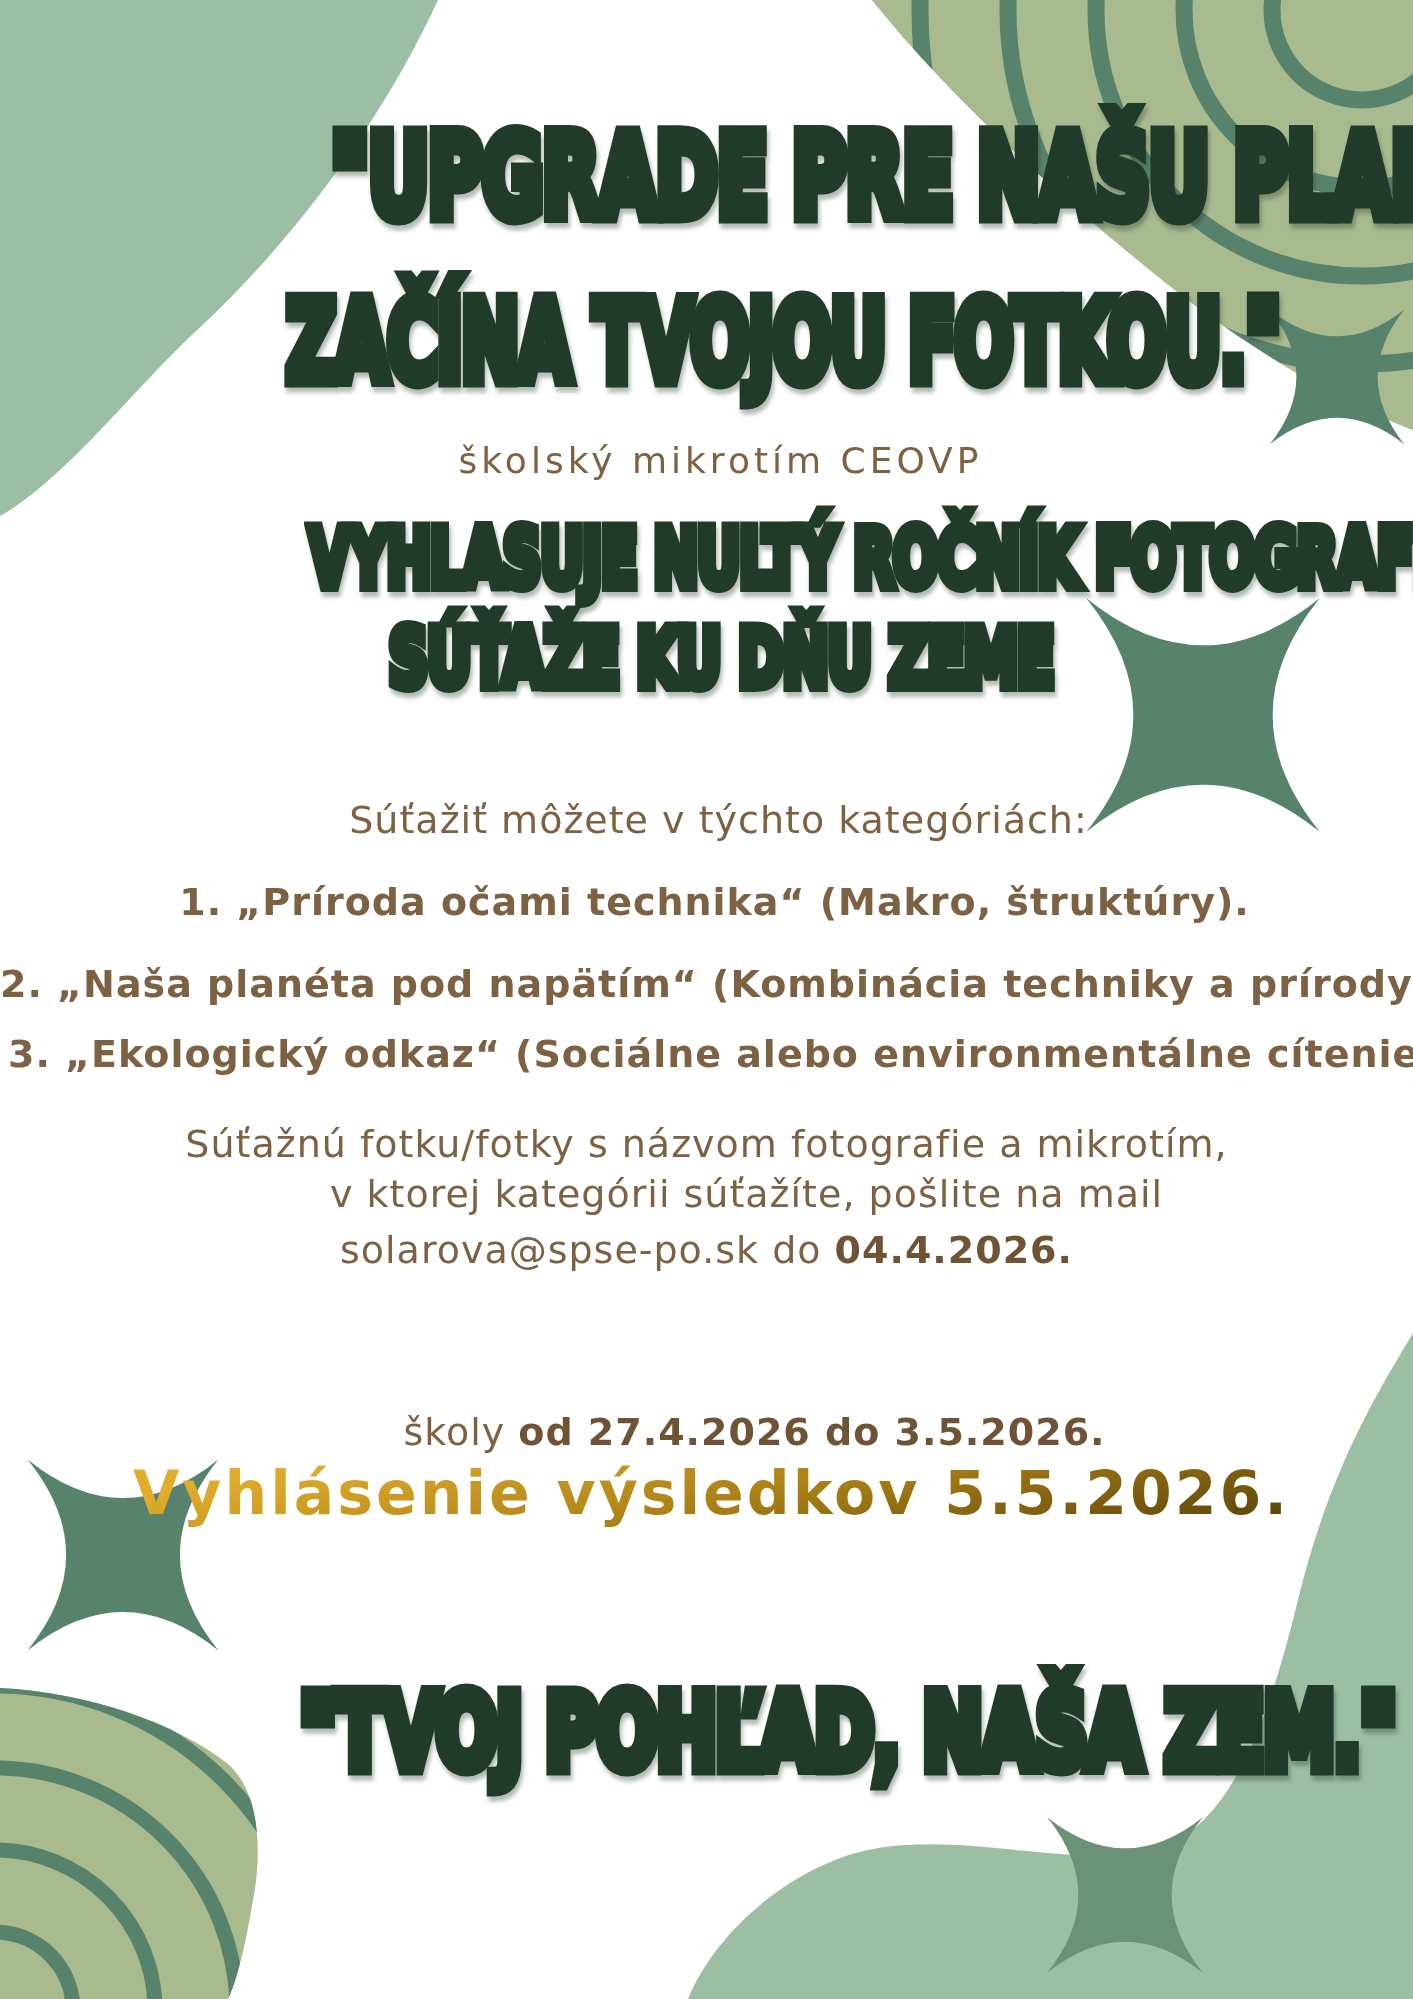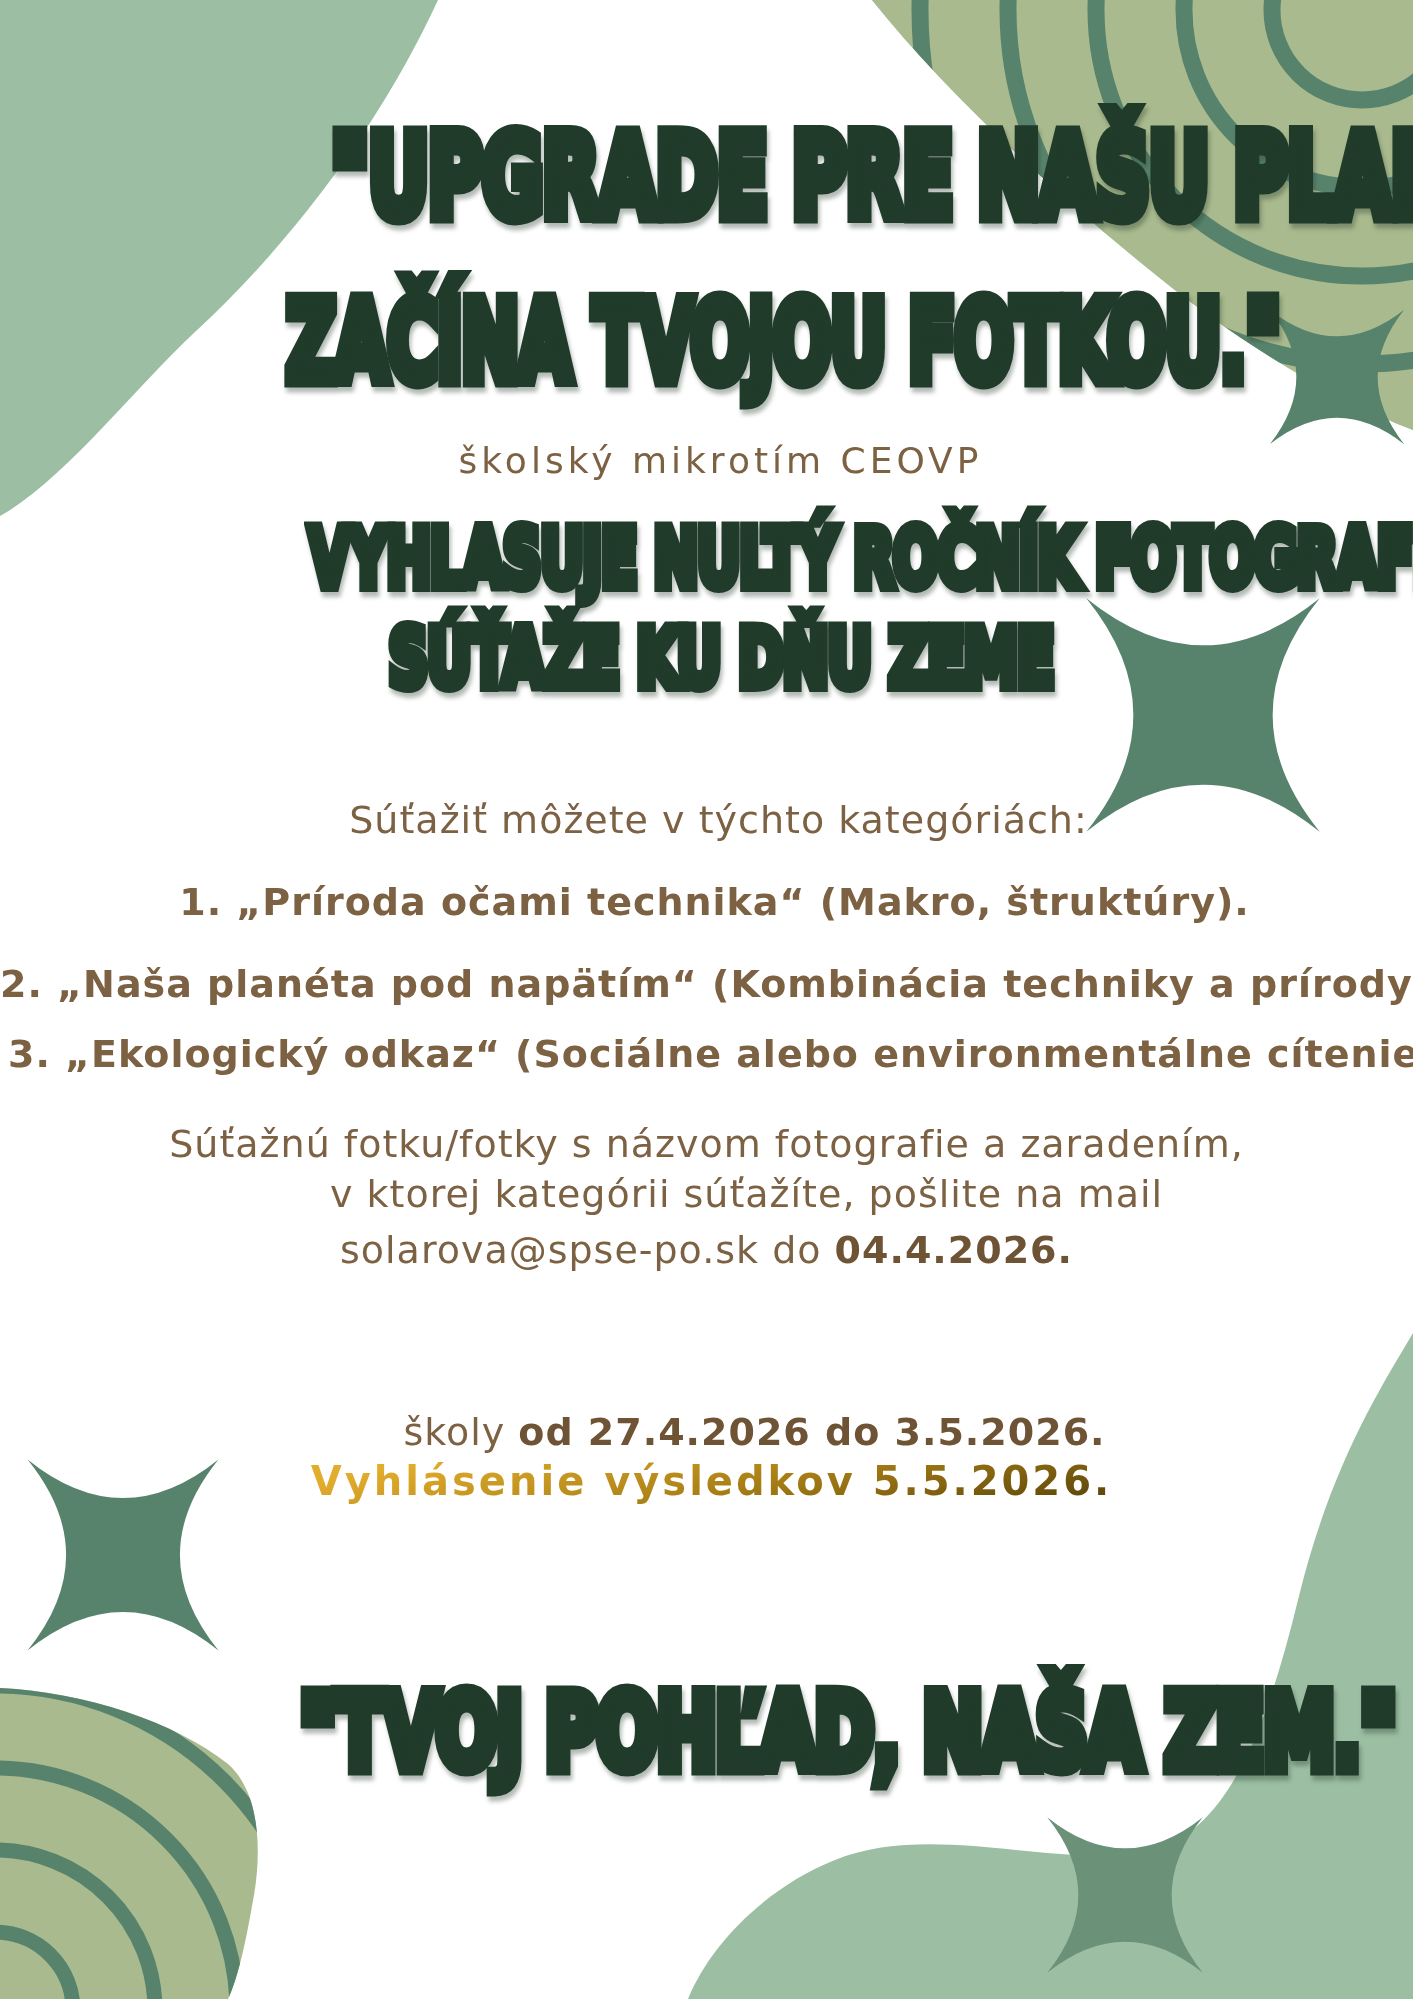--- a/index.html
+++ b/index.html
@@ -53,21 +53,21 @@
   .cat-2{top:962px;left:0;}
   .cat-3{top:1032px;left:8px;}
   .sub-1{top:1122px;left:0;}
   .sub-2{top:1172px;left:0;padding-left:40px;}
   .sub-3{top:1228px;left:0;}
   .eval-1{top:1310px;left:0;}
   .eval-2{top:1410px;left:0;padding-left:48px;}
 
   .results-line{top:1458px;left:5px;}
   .results-line .gold{
-    font-size:40px;font-weight:700;letter-spacing:3px;
+    font-size:60px;font-weight:700;letter-spacing:3px;
     background:linear-gradient(168deg,var(--gold_light) 12%,var(--gold_mid) 55%,var(--gold_dark) 95%);
     -webkit-background-clip:text;background-clip:text;
     color:transparent;-webkit-text-fill-color:transparent;
   }
 
   .closing-line{top:1672px;left:64px;}
   .closing-line .graf{font-size:103px;transform:scaleX(.70);}
 </style>
 </head>
 <body>
@@ -140,21 +140,21 @@
   <div class="txt heading-2 graf-line">
     <span class="graf" data-text="SÚŤAŽE KU DŇU ZEME">SÚŤAŽE KU DŇU ZEME</span>
   </div>
 
   <div class="txt intro-line hand">Súťažiť môžete v týchto kategóriách:</div>
 
   <div class="txt cat-1 hand hand-bold">1. „Príroda očami technika“ (Makro, štruktúry).</div>
   <div class="txt cat-2 hand hand-bold">2. „Naša planéta pod napätím“ (Kombinácia techniky a prírody).</div>
   <div class="txt cat-3 hand hand-bold">3. „Ekologický odkaz“ (Sociálne alebo environmentálne cítenie).</div>
 
-  <div class="txt sub-1 hand">Súťažnú fotku/fotky s názvom fotografie a zaradením,</div>
+  <div class="txt sub-1 hand">Súťažnú fotku/fotky s názvom fotografie a mikrotím,</div>
   <div class="txt sub-2 hand">v ktorej kategórii súťažíte, pošlite na mail</div>
   <div class="txt sub-3 hand"><span>solarova@spse-po.sk do </span><span class="strong">04.4.2026.</span></div>
 
   <div class="txt eval-2 hand"><span>školy </span><span class="strong">od 27.4.2026 do 3.5.2026.</span></div>
 
   <div class="txt results-line">
     <span class="gold">Vyhlásenie výsledkov 5.5.2026.</span>
   </div>
 
   <div class="txt closing-line graf-line">

